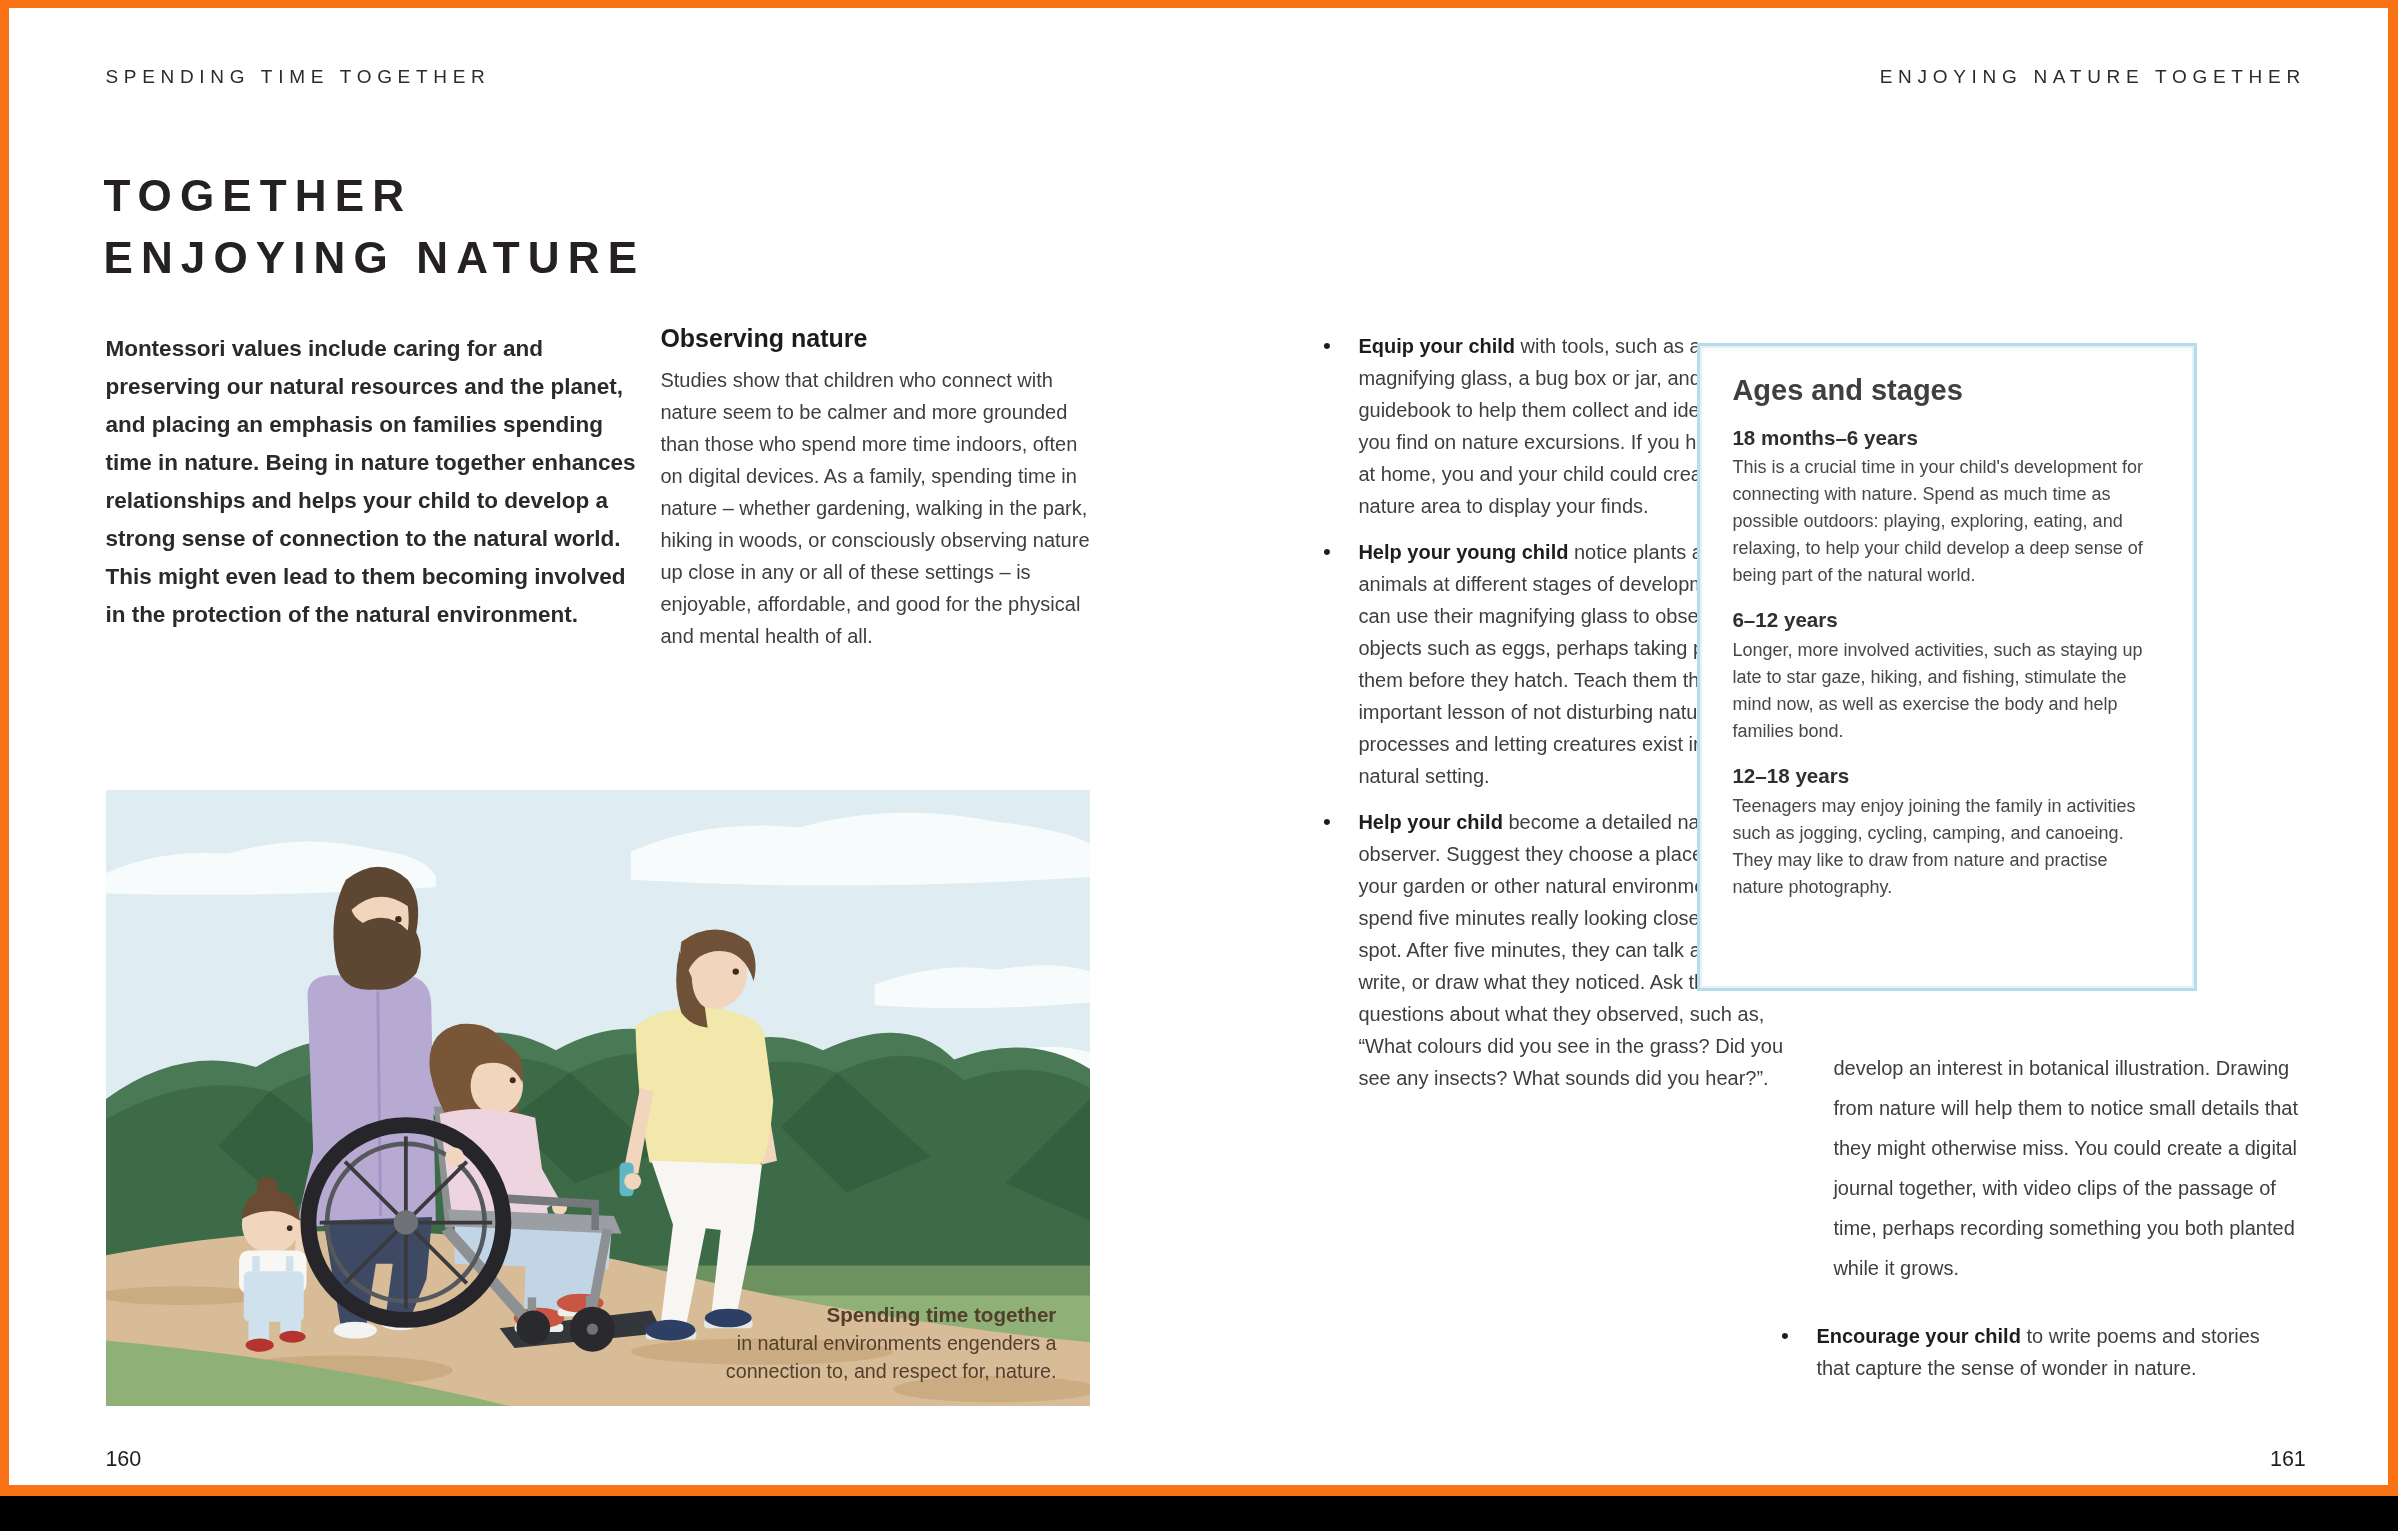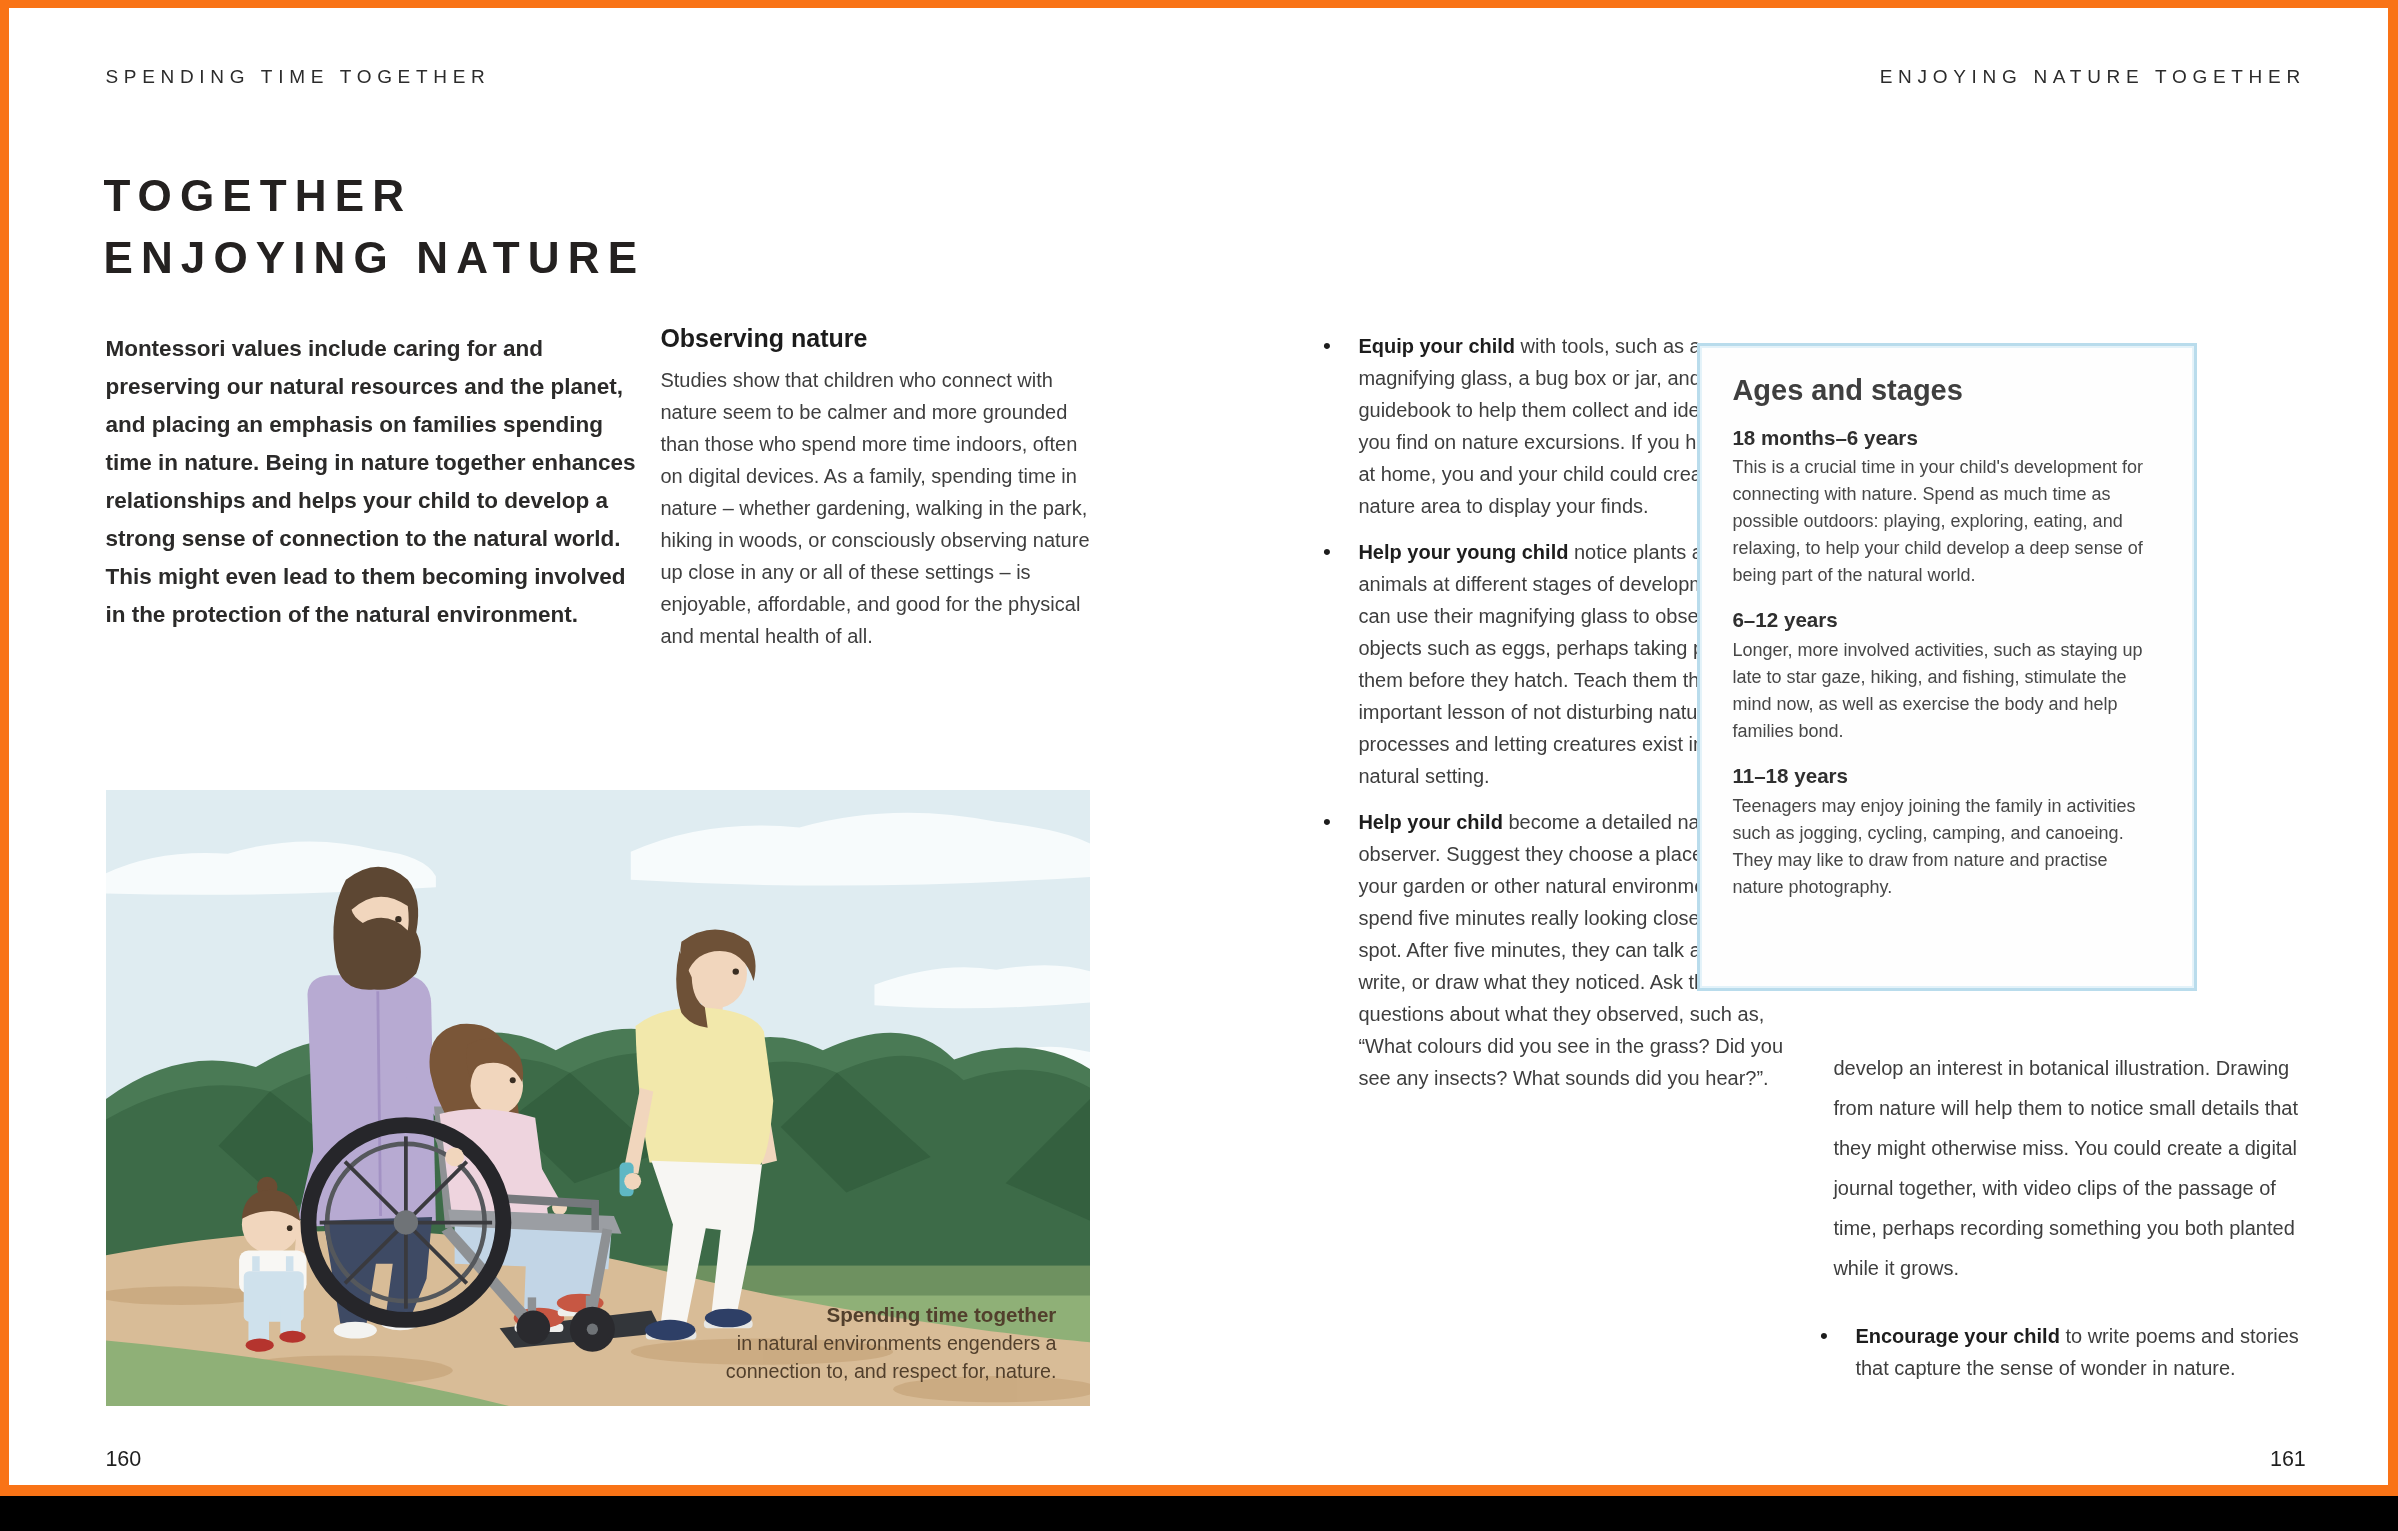--- a/index.html
+++ b/index.html
@@ -40,21 +40,21 @@
   .bullets-col { position:absolute; left:1310px; top:322px; width:473px; }
 
   .ages-box { position:absolute; left:1688px; top:335px; width:500px; height:648px;
               background:#fefefe; border:3.7px solid #b9dcec; box-shadow:0 0 0 1.9px #e3f2f9 inset; padding:28px 32px; }
   .ages-title { font-size:29px; font-weight:700; color:#3f3f3f; margin-bottom:19px; }
   .stage { margin-bottom:19px; }
   .stage-age { font-size:20.6px; font-weight:700; color:#2f2f2f; margin-bottom:4.7px; }
   .stage-text { font-size:18px; line-height:27px; color:#474747; }
 
   .continuation { position:absolute; left:1824px; top:1040px; width:470px; font-size:20px; line-height:40px; color:#3e3e3e; }
-  .final-bullet { position:absolute; left:1807px; top:1312px; width:487px; }
+  .final-bullet { position:absolute; left:1768px; top:1312px; width:487px; }
   .final-bullet ul.bullets li { margin-bottom:0; }
 </style>
 </head>
 <body>
 
 <div id="stage">
   <div class="spread">
 
     <div class="runhead runhead-left">SPENDING TIME TOGETHER</div>
 
@@ -227,21 +227,21 @@
       <div class="ages-title">Ages and stages</div>
       <div class="stage">
         <div class="stage-age">18 months–6 years</div>
         <div class="stage-text">This is a crucial time in your child's development for connecting with nature. Spend as much time as possible outdoors: playing, exploring, eating, and relaxing, to help your child develop a deep sense of being part of the natural world.</div>
       </div>
       <div class="stage">
         <div class="stage-age">6–12 years</div>
         <div class="stage-text">Longer, more involved activities, such as staying up late to star gaze, hiking, and fishing, stimulate the mind now, as well as exercise the body and help families bond.</div>
       </div>
       <div class="stage">
-        <div class="stage-age">11–18 years</div>
+        <div class="stage-age">12–18 years</div>
         <div class="stage-text">Teenagers may enjoy joining the family in activities such as jogging, cycling, camping, and canoeing. They may like to draw from nature and practise nature photography.</div>
       </div>
     </div>
 
     <div class="continuation">develop an interest in botanical illustration. Drawing from nature will help them to notice small details that they might otherwise miss. You could create a digital journal together, with video clips of the passage of time, perhaps recording something you both planted while it grows.</div>
 
     <div class="final-bullet">
       <ul class="bullets">
         <li><b class="lead">Encourage your child</b><span> to write poems and stories that capture the sense of wonder in nature.</span></li>
       </ul>

